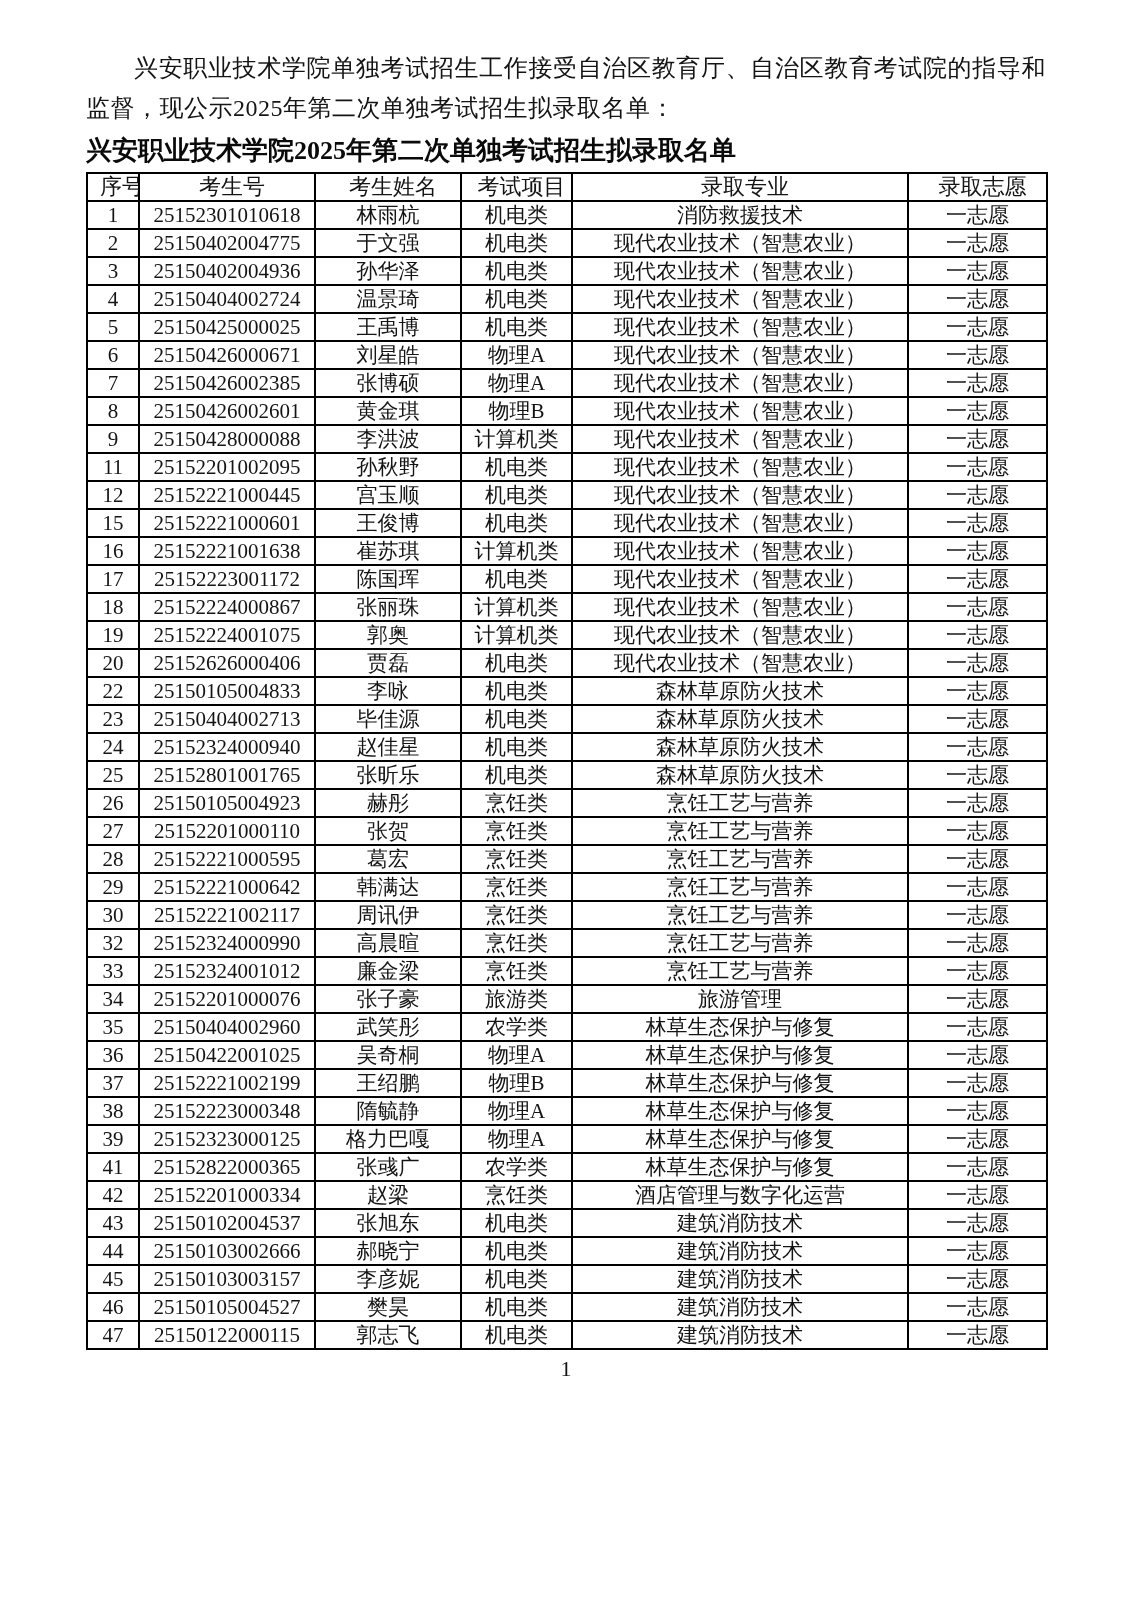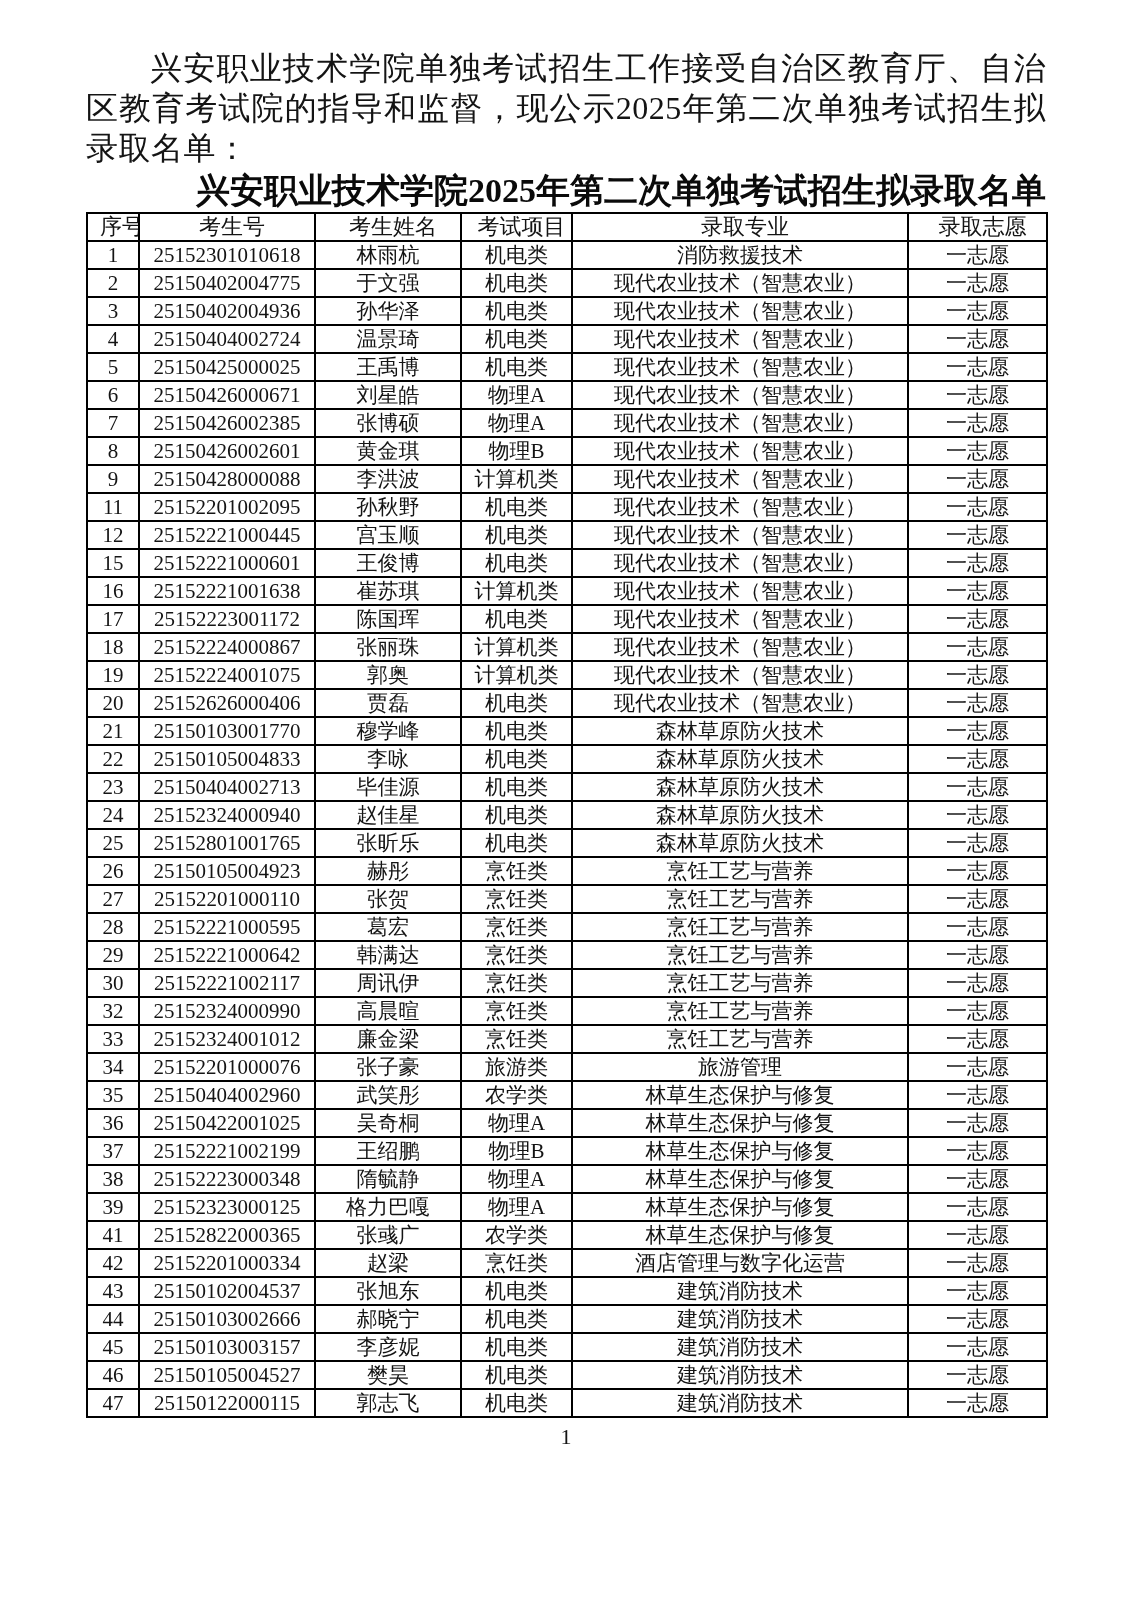--- a/index.html
+++ b/index.html
@@ -16,32 +16,32 @@
     position: relative;
     width: 1131px;
     height: 1600px;
     box-sizing: border-box;
     padding: 48px 85px 0 86px;
     background: #ffffff;
     overflow: hidden;
   }
   .intro {
     margin: 0;
-    font-size: 32px;
+    font-size: 24px;
     line-height: 40px;
     text-align: justify;
     text-indent: 2em;
     letter-spacing: 0.5px;
     color: #141414;
   }
   .table-title {
     margin: 4px 0 2px 0;
-    font-size: 34px;
+    font-size: 26px;
     font-weight: bold;
-    text-align: right;
+    text-align: left;
     line-height: 38px;
     color: #0a0a0a;
     white-space: nowrap;
   }
   table.admission-table {
     border-collapse: collapse;
     width: 100%;
     table-layout: fixed;
   }
   .admission-table th,
@@ -228,28 +228,20 @@
         </tr>
         <tr>
           <td>20</td>
           <td>25152626000406</td>
           <td>贾磊</td>
           <td>机电类</td>
           <td>现代农业技术（智慧农业）</td>
           <td>一志愿</td>
         </tr>
         <tr>
-          <td>21</td>
-          <td>25150103001770</td>
-          <td>穆学峰</td>
-          <td>机电类</td>
-          <td>森林草原防火技术</td>
-          <td>一志愿</td>
-        </tr>
-        <tr>
           <td>22</td>
           <td>25150105004833</td>
           <td>李咏</td>
           <td>机电类</td>
           <td>森林草原防火技术</td>
           <td>一志愿</td>
         </tr>
         <tr>
           <td>23</td>
           <td>25150404002713</td>

